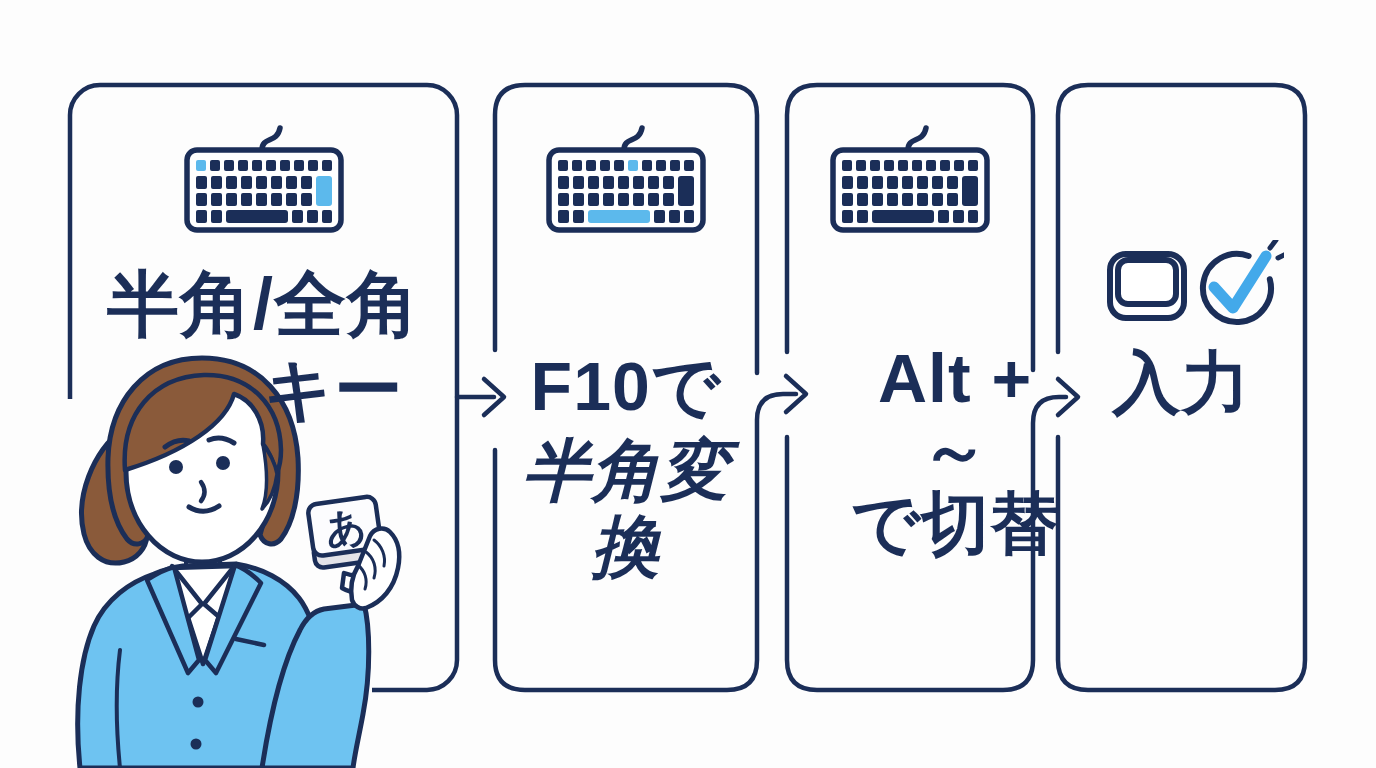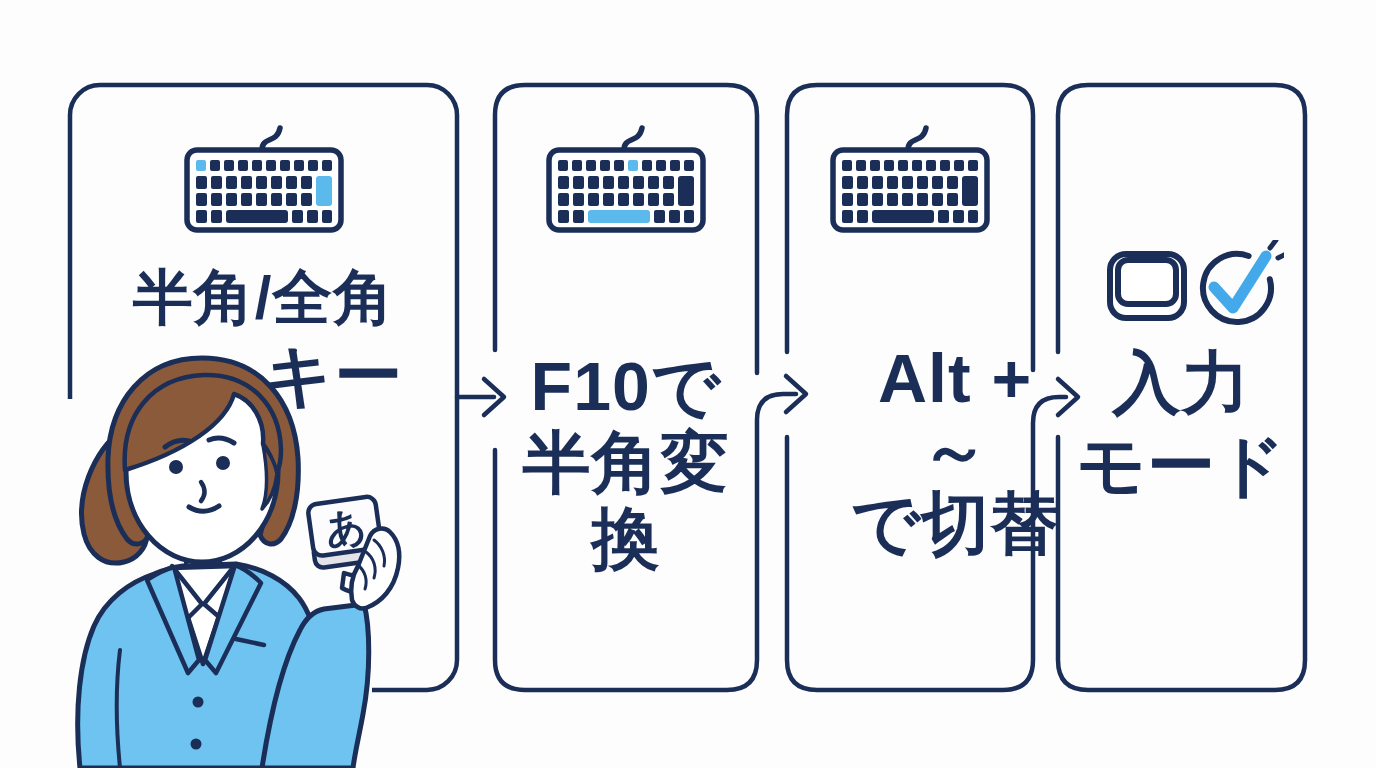--- a/index.html
+++ b/index.html
@@ -8,24 +8,24 @@
   }
   html,body{margin:0;padding:0;background:#e8e8e8;}
   .canvas{
     position:relative;width:1376px;height:768px;background:var(--bg);
     overflow:hidden;font-family:"Liberation Sans","DejaVu Sans",sans-serif;
   }
   .art{position:absolute;left:0;top:0;}
   .cap{position:absolute;text-align:center;color:var(--navy);font-weight:900;}
   .cap .ln{font-size:68px;line-height:1.12;letter-spacing:1px;}
   .cap1{left:70px;top:264px;width:387px;}
-  .cap1 .ln1{font-size:60px;}
+  .cap1 .ln1{font-size:72px;}
   .cap1 .ln2{transform:translateX(70px);margin-top:6px;}
   .cap2{left:495px;top:348px;width:262px;}
-  .cap2 .ln+.ln{}
+  .cap2 .ln+.ln{margin-top:8px;font-style:italic;}
   .cap3{left:832px;top:340px;width:246px;}
   .cap3 .ln+.ln{margin-top:2px;}
   .cap3 .tilde{line-height:0.95;}
   .cap4{left:1058px;top:332px;width:247px;margin-top:12px;}
   .cap4 .ln+.ln{margin-top:7px;}
 </style>
 </head>
 <body>
 
 <div class="canvas">
@@ -172,16 +172,15 @@
     <div class="ln">F10で</div>
     <div class="ln">半角変換</div>
   </div>
   <div class="cap cap3">
     <div class="ln">Alt +</div>
     <div class="ln tilde">～</div>
     <div class="ln">で切替</div>
   </div>
   <div class="cap cap4">
     <div class="ln">入力</div>
-    <div class="ln">モード</div>
   </div>
 
 </div>
 
 </body></html>

